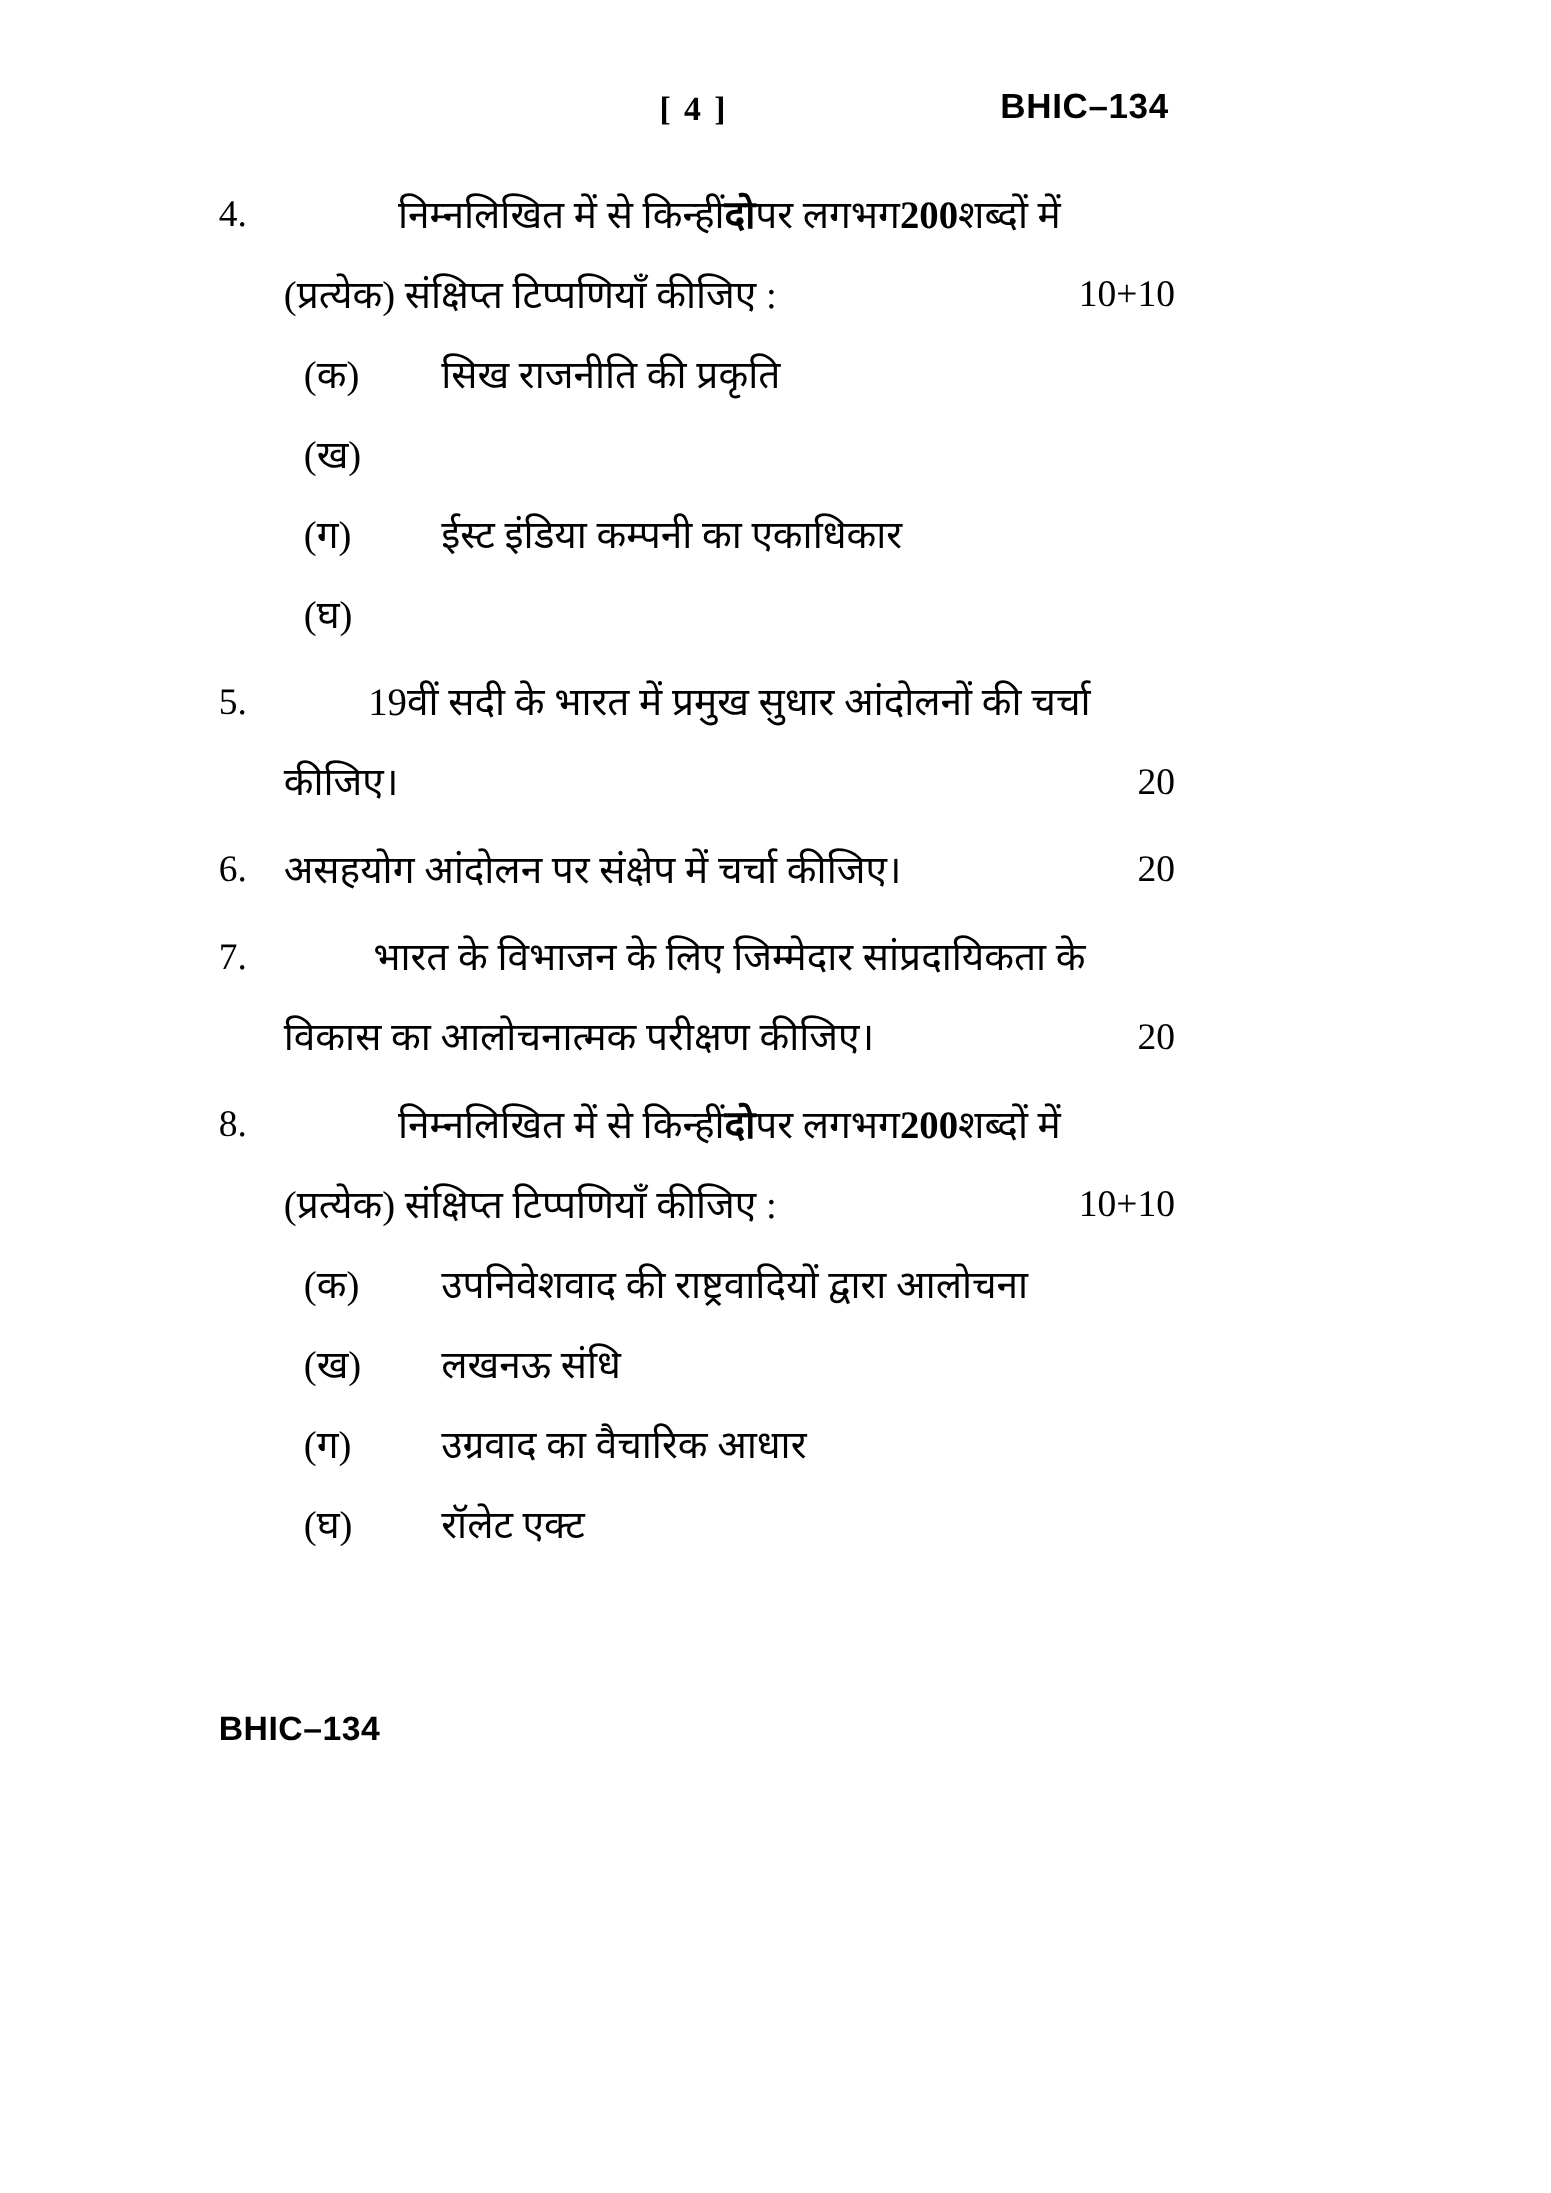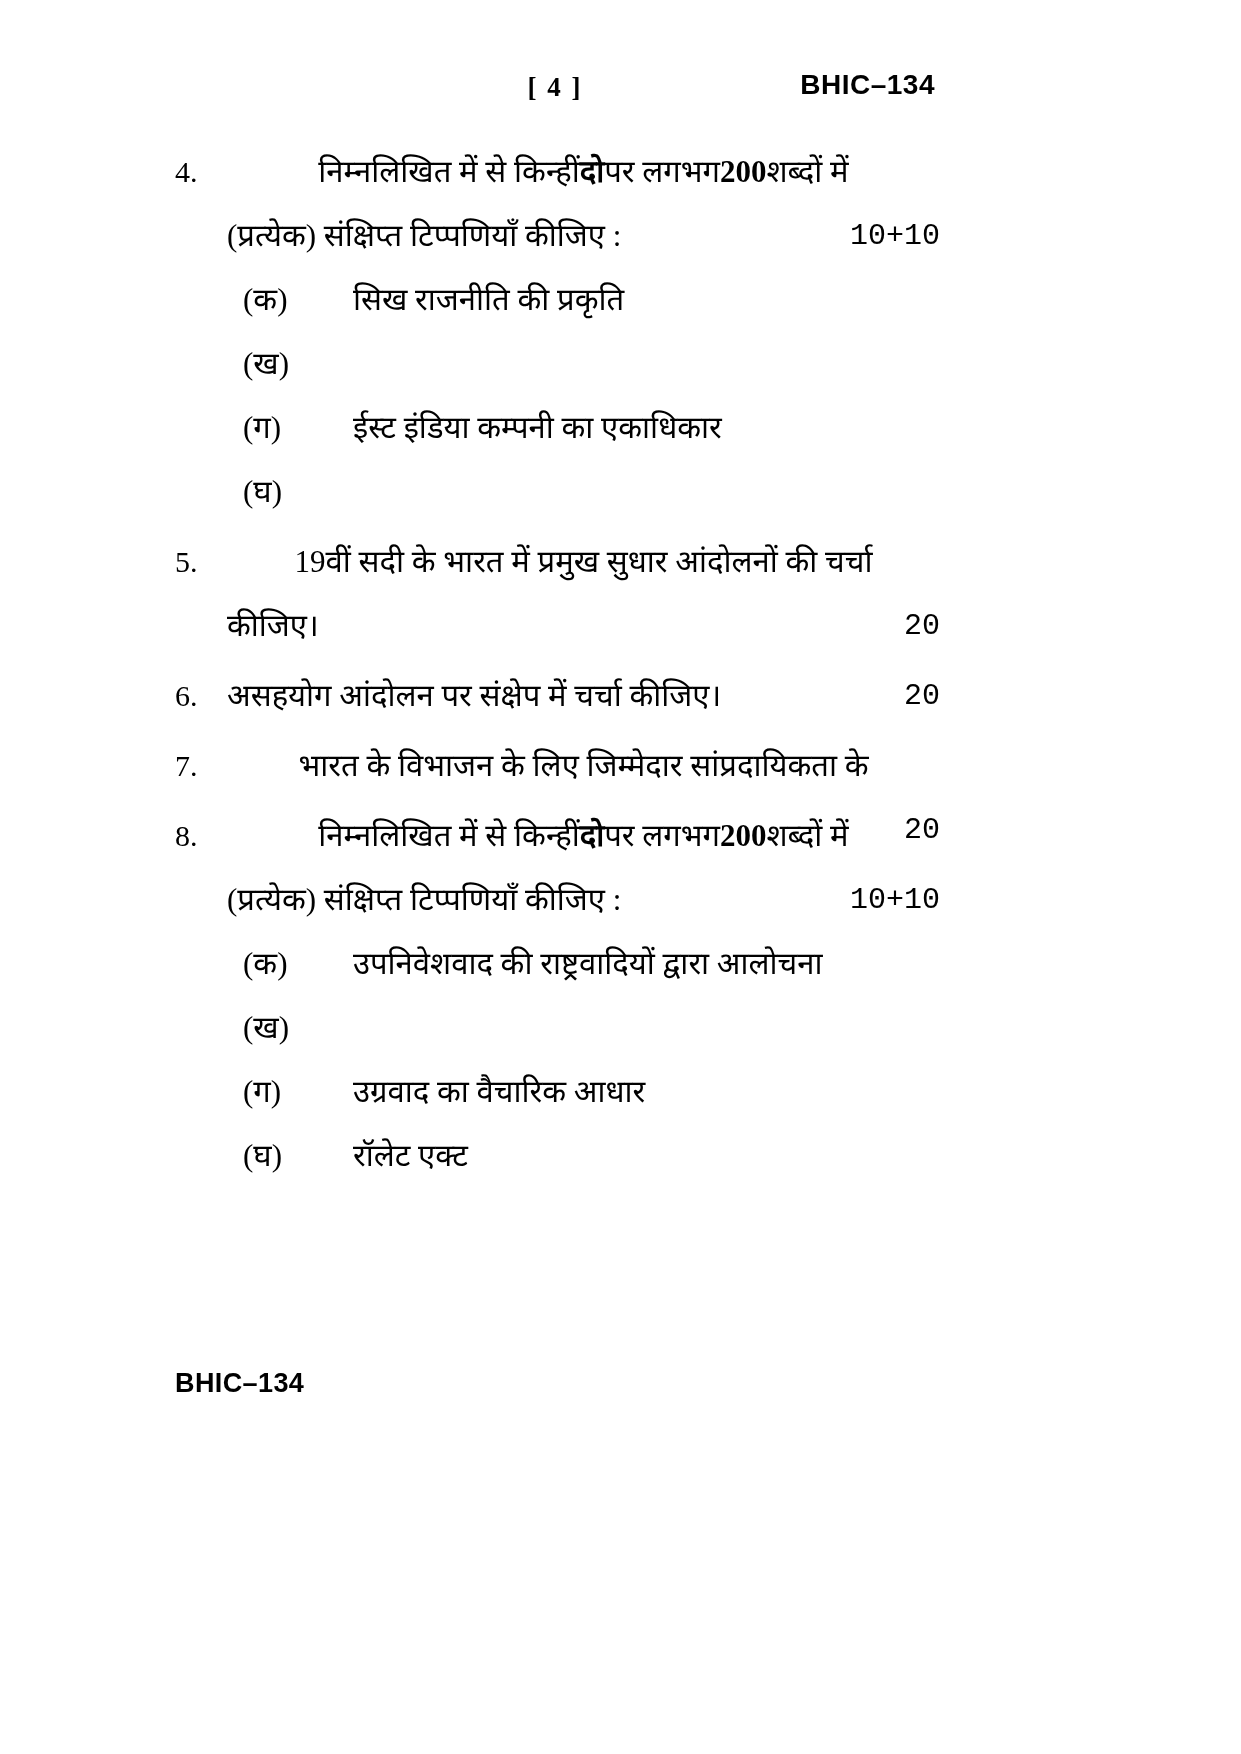--- a/index.html
+++ b/index.html
@@ -90,21 +90,21 @@
     justify-content: center;
     width: 100%;
     white-space: nowrap;
   }
   .jline .w { display: inline-block; }
   .bold { font-weight: 700; }
 
   .marks {
     position: absolute;
     right: 0;
-    font-family: Liberation Mono, monospace;
+    font-family: Liberation Serif, serif;
     font-size: 30px;
     line-height: 64px;
     white-space: nowrap;
   }
 
   
   .qcont {
     margin-left: 52px;
     font-size: 31px;
     line-height: 64px;
@@ -219,20 +219,21 @@
     </div>
 
     <div class="qblock">
       <div class="qrow">
         <span class="qnum">7.</span>
         <span class="qtext">
           <span class="jline">भारत के विभाजन के लिए जिम्मेदार सांप्रदायिकता के</span>
         </span>
       </div>
       <div class="qcont">
+        <span>विकास का आलोचनात्मक परीक्षण कीजिए।</span>
         <span class="marks">20</span>
       </div>
     </div>
 
     <div class="qblock">
       <div class="qrow">
         <span class="qnum">8.</span>
         <span class="qtext">
           <span class="jline">
             <span class="w">निम्नलिखित में से किन्हीं</span>
@@ -247,20 +248,21 @@
         <span>(प्रत्येक) संक्षिप्त टिप्पणियाँ कीजिए :</span>
         <span class="marks">10+10</span>
       </div>
 
       <div class="subitem">
         <span class="sublabel">(क)</span>
         <span class="subtext">उपनिवेशवाद की राष्ट्रवादियों द्वारा आलोचना</span>
       </div>
       <div class="subitem">
         <span class="sublabel">(ख)</span>
+        <span class="subtext">लखनऊ संधि</span>
       </div>
       <div class="subitem">
         <span class="sublabel">(ग)</span>
         <span class="subtext">उग्रवाद का वैचारिक आधार</span>
       </div>
       <div class="subitem">
         <span class="sublabel">(घ)</span>
         <span class="subtext">रॉलेट एक्ट</span>
       </div>
     </div>

